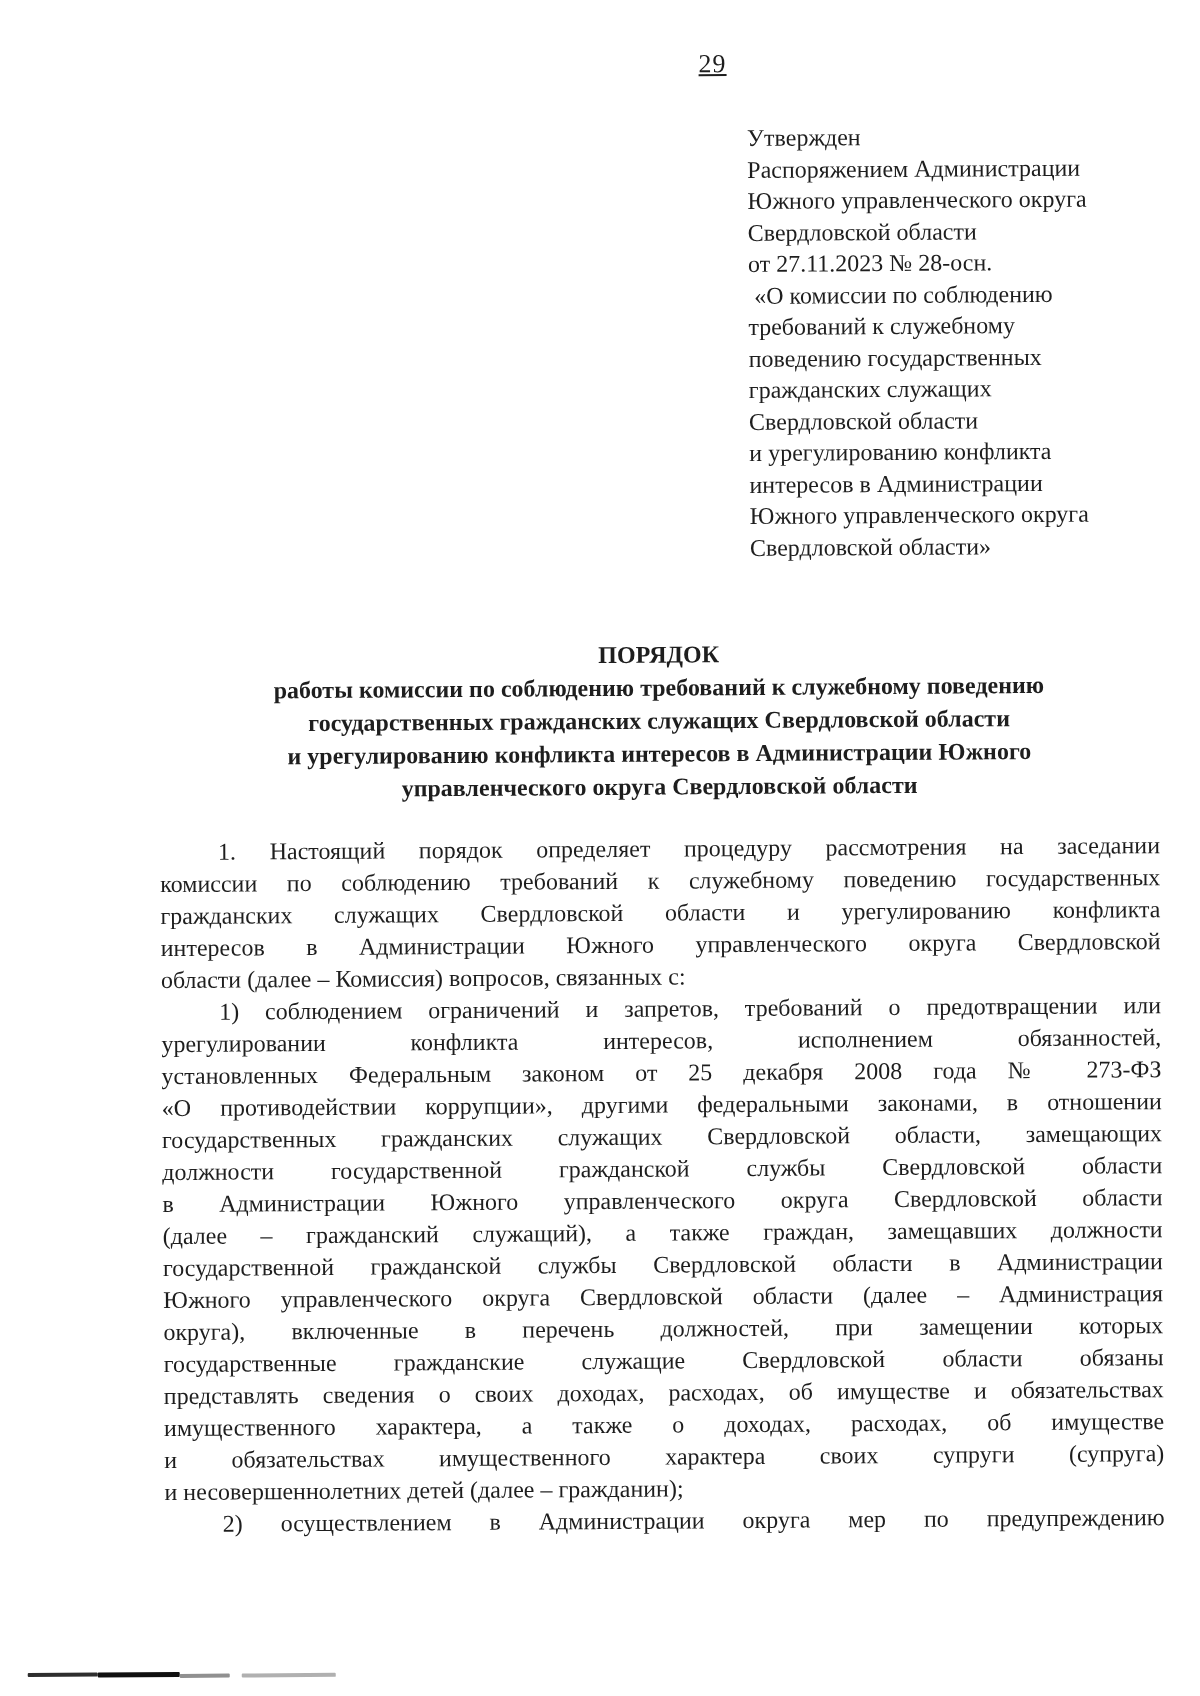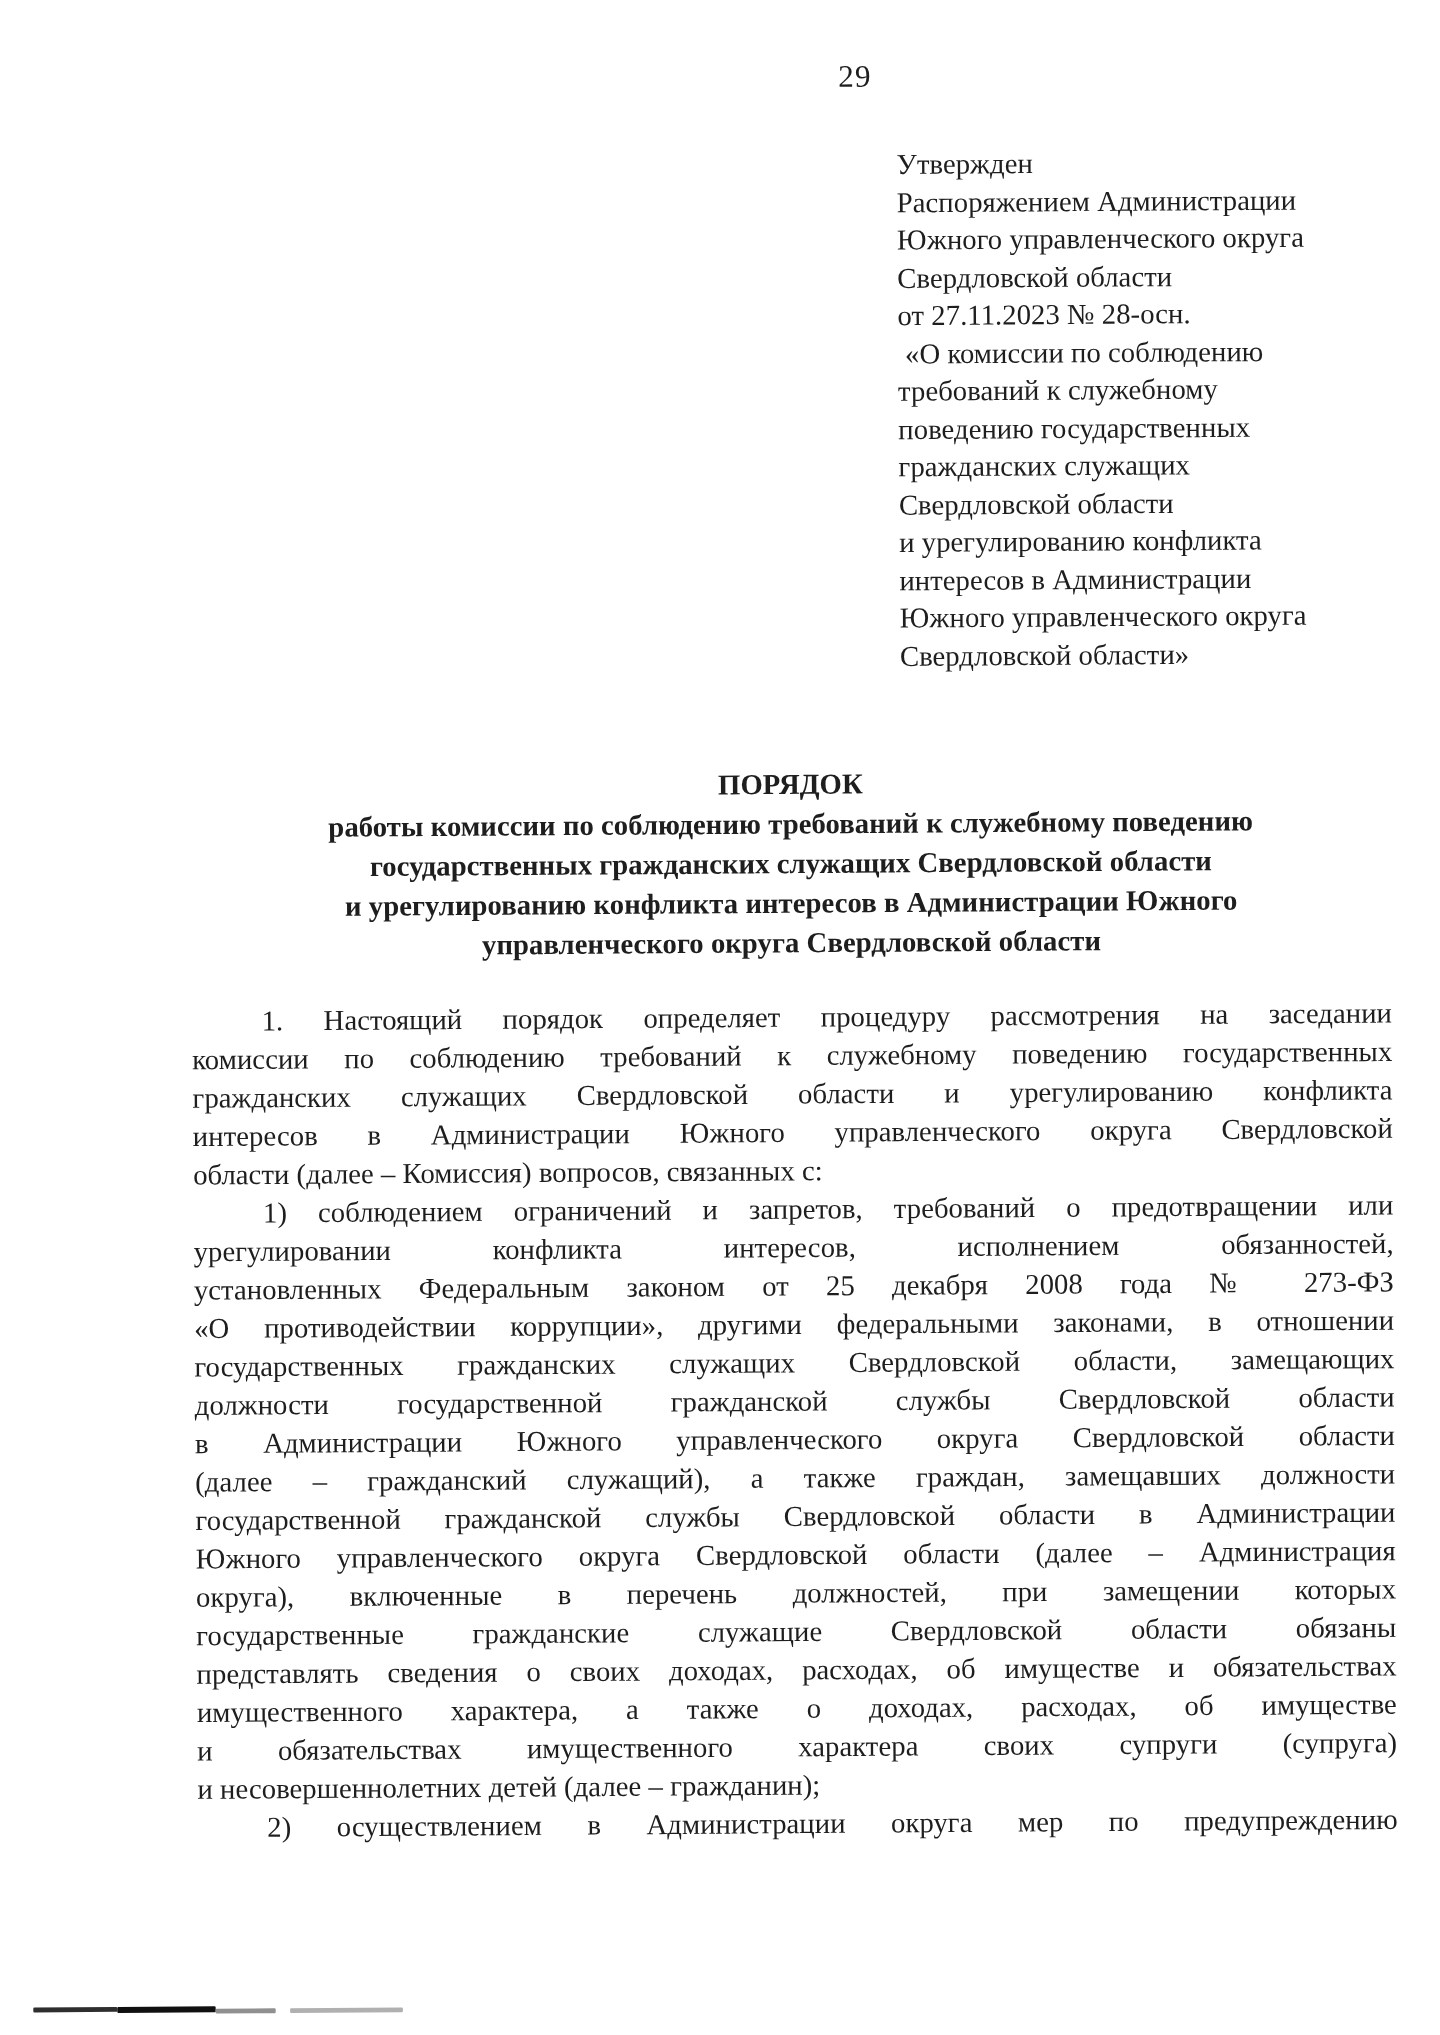--- a/index.html
+++ b/index.html
@@ -3,21 +3,21 @@
 <meta charset="utf-8">
 <style>
   html,body{margin:0;padding:0;background:#e8e8e8;}
   .sheet{
     position:relative;width:1200px;height:1696px;margin:0 auto;
     background:#ffffff;overflow:hidden;
     font-family:"Liberation Serif","DejaVu Serif",serif;
     color:#1e1e1e;
   }
   .tilt{position:absolute;inset:0;transform:rotate(-0.4deg);transform-origin:600px 850px;}
-  .page-number{position:absolute;left:704px;top:50px;font-size:26px;letter-spacing:1px;}
+  .page-number{position:absolute;left:704px;top:50px;font-size:26px;letter-spacing:1px;text-decoration:underline;}
   .approval{position:absolute;left:752px;top:124px;font-size:24px;line-height:31.5px;}
   .approval-line{white-space:nowrap;}
   .title-block{
     position:absolute;left:160px;top:639px;width:1000px;
     text-align:center;font-weight:bold;font-size:24px;line-height:33px;
   }
   .doc-body{position:absolute;left:160px;top:833px;width:1000px;font-size:24px;line-height:32px;}
   .para{margin:0;}
   .pline{text-align:justify;text-align-last:justify;}
   .pline-last{text-align-last:left;}

